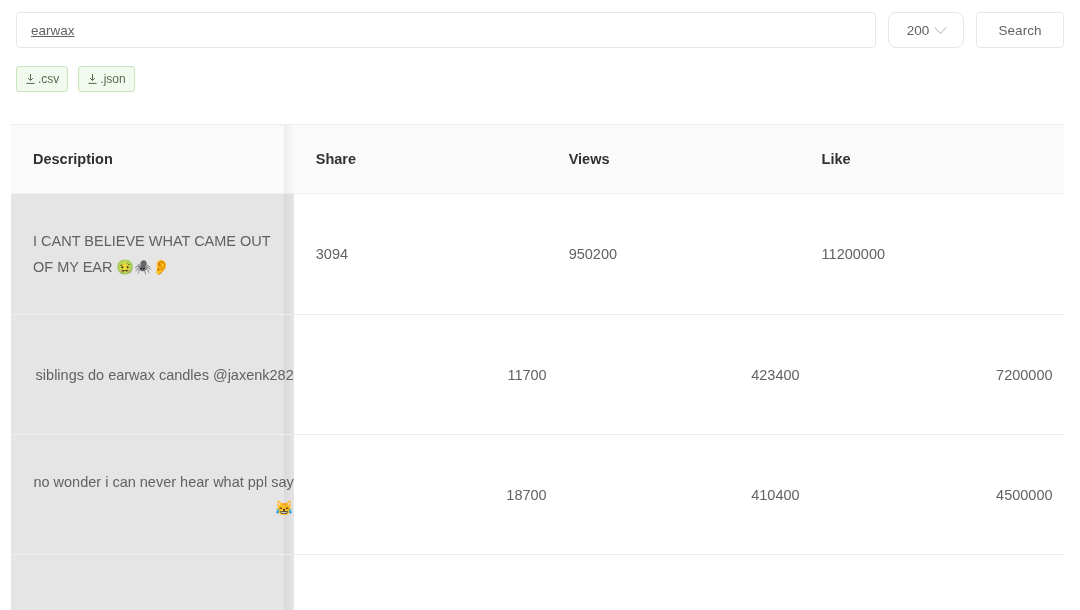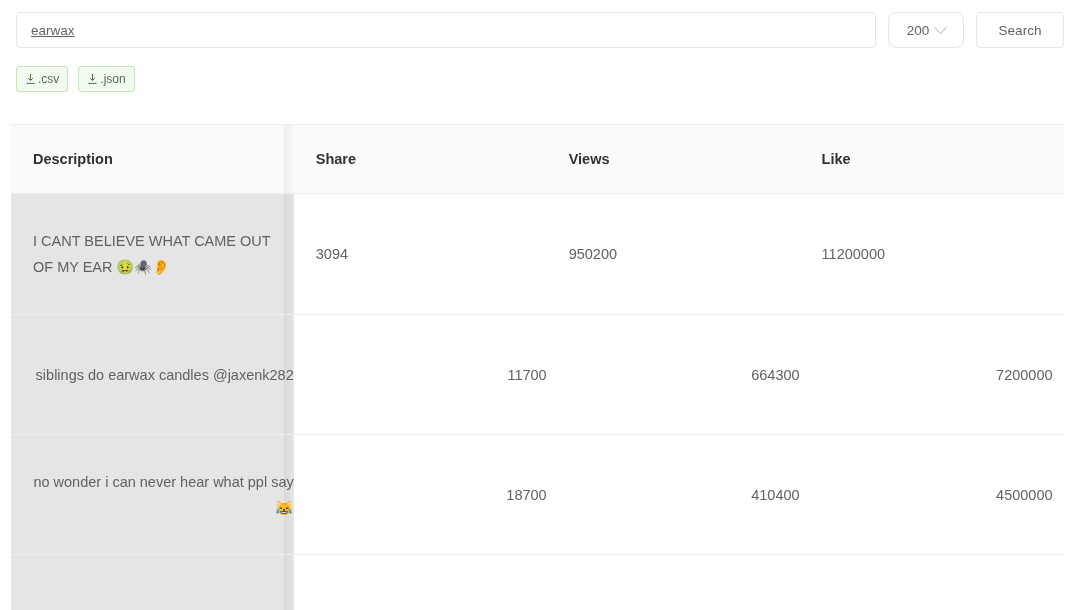--- a/index.html
+++ b/index.html
@@ -216,21 +216,21 @@
         <tr>
           <td class="sticky desc">I CANT BELIEVE WHAT CAME OUT OF MY EAR 🤢🕷️👂</td>
           <td>3094</td>
           <td>950200</td>
           <td>11200000</td>
           <td>6579</td>
         </tr>
         <tr class="short">
           <td class="sticky desc">siblings do earwax candles @jaxenk282</td>
           <td>11700</td>
-          <td>664300</td>
+          <td>423400</td>
           <td>7200000</td>
           <td>586</td>
         </tr>
         <tr class="short">
           <td class="sticky desc">no wonder i can never hear what ppl say 😹</td>
           <td>18700</td>
           <td>410400</td>
           <td>4500000</td>
           <td>0</td>
         </tr>

